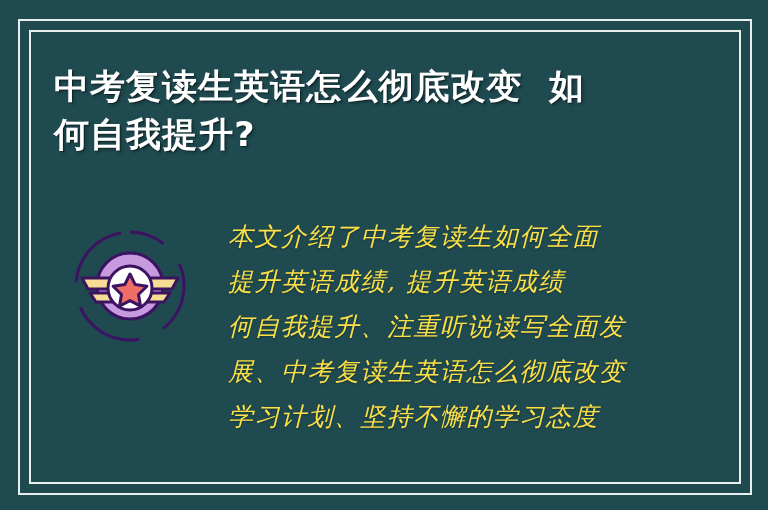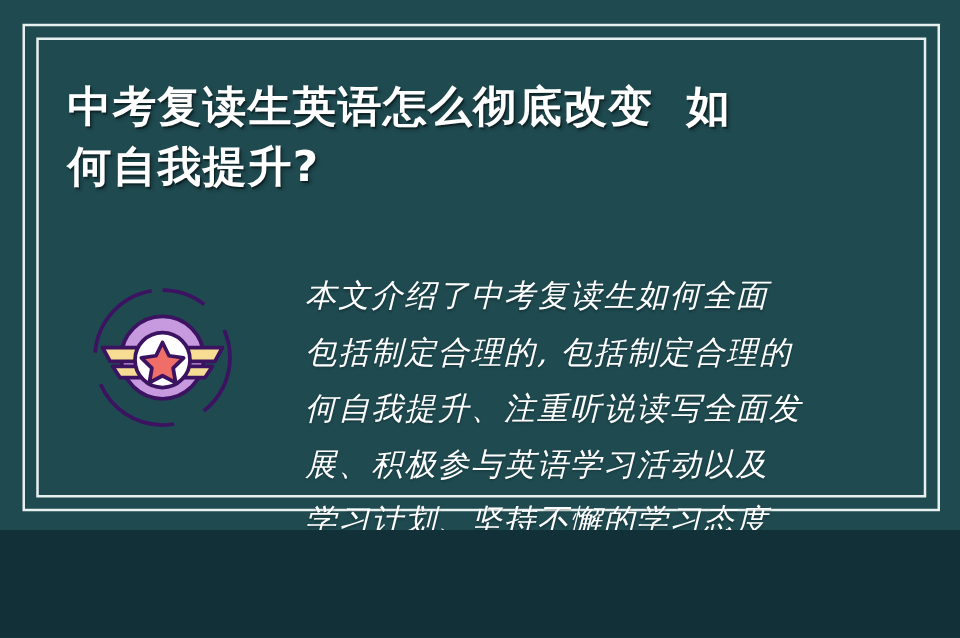--- a/index.html
+++ b/index.html
@@ -10,21 +10,21 @@
   body {
     width: 768px;
     height: 510px;
     overflow: hidden;
     font-family: "Liberation Sans", sans-serif;
   }
 
   #poster {
     position: relative;
     width: 768px;
-    height: 424px;
+    height: 510px;
     background: #1e4a50;
     overflow: hidden;
   }
 
   
   .frame-outer {
     position: absolute;
     left: 18px;
     top: 19px;
     right: 16px;
@@ -77,29 +77,28 @@
   #emblem svg { display: block; width: 124px; height: 124px; }
 
   
   #body-block {
     position: absolute;
     left: 228px;
     top: 214px;
     width: 430px;
   }
   .body-line {
-    color: #ffffff;
+    color: #fde047;
     font-family: "DejaVu Serif", "Liberation Serif", serif;
     font-size: 25px;
     line-height: 45px;
     letter-spacing: 1.5px;
     white-space: pre;
     font-style: italic;
     text-shadow: 0 1px 2px rgba(0,0,0,0.30);
-    margin-left: 16px;
   }
 </style>
 </head>
 <body>
 
 <div id="poster">
 
   <div class="frame-outer"></div>
   <div class="frame-inner"></div>
 
@@ -122,19 +121,19 @@
       <path d="M102 69 L66 69 L66 78 L96 78 Z" fill="#f6dd93" stroke="#3b1361" stroke-width="3" stroke-linejoin="round"></path>
 
       <circle cx="62" cy="64" r="22" fill="#ffffff" stroke="#3b1361" stroke-width="3"></circle>
 
       <path d="M62 50 L67.2 60.6 L78.9 62.3 L70.5 70.5 L72.5 82.1 L62 76.6 L51.5 82.1 L53.5 70.5 L45.1 62.3 L56.8 60.6 Z" fill="#ef6f68" stroke="#3b1361" stroke-width="3" stroke-linejoin="round"></path>
     </svg>
   </div>
 
   <div id="body-block">
     <div class="body-line">本文介绍了中考复读生如何全面</div>
-    <div class="body-line">包括制定合理的, 包括制定合理的</div>
+    <div class="body-line">提升英语成绩, 提升英语成绩</div>
     <div class="body-line">何自我提升、注重听说读写全面发</div>
-    <div class="body-line">展、积极参与英语学习活动以及</div>
+    <div class="body-line">展、中考复读生英语怎么彻底改变</div>
     <div class="body-line">学习计划、坚持不懈的学习态度</div>
   </div>
 
 </div>
 
 </body></html>

